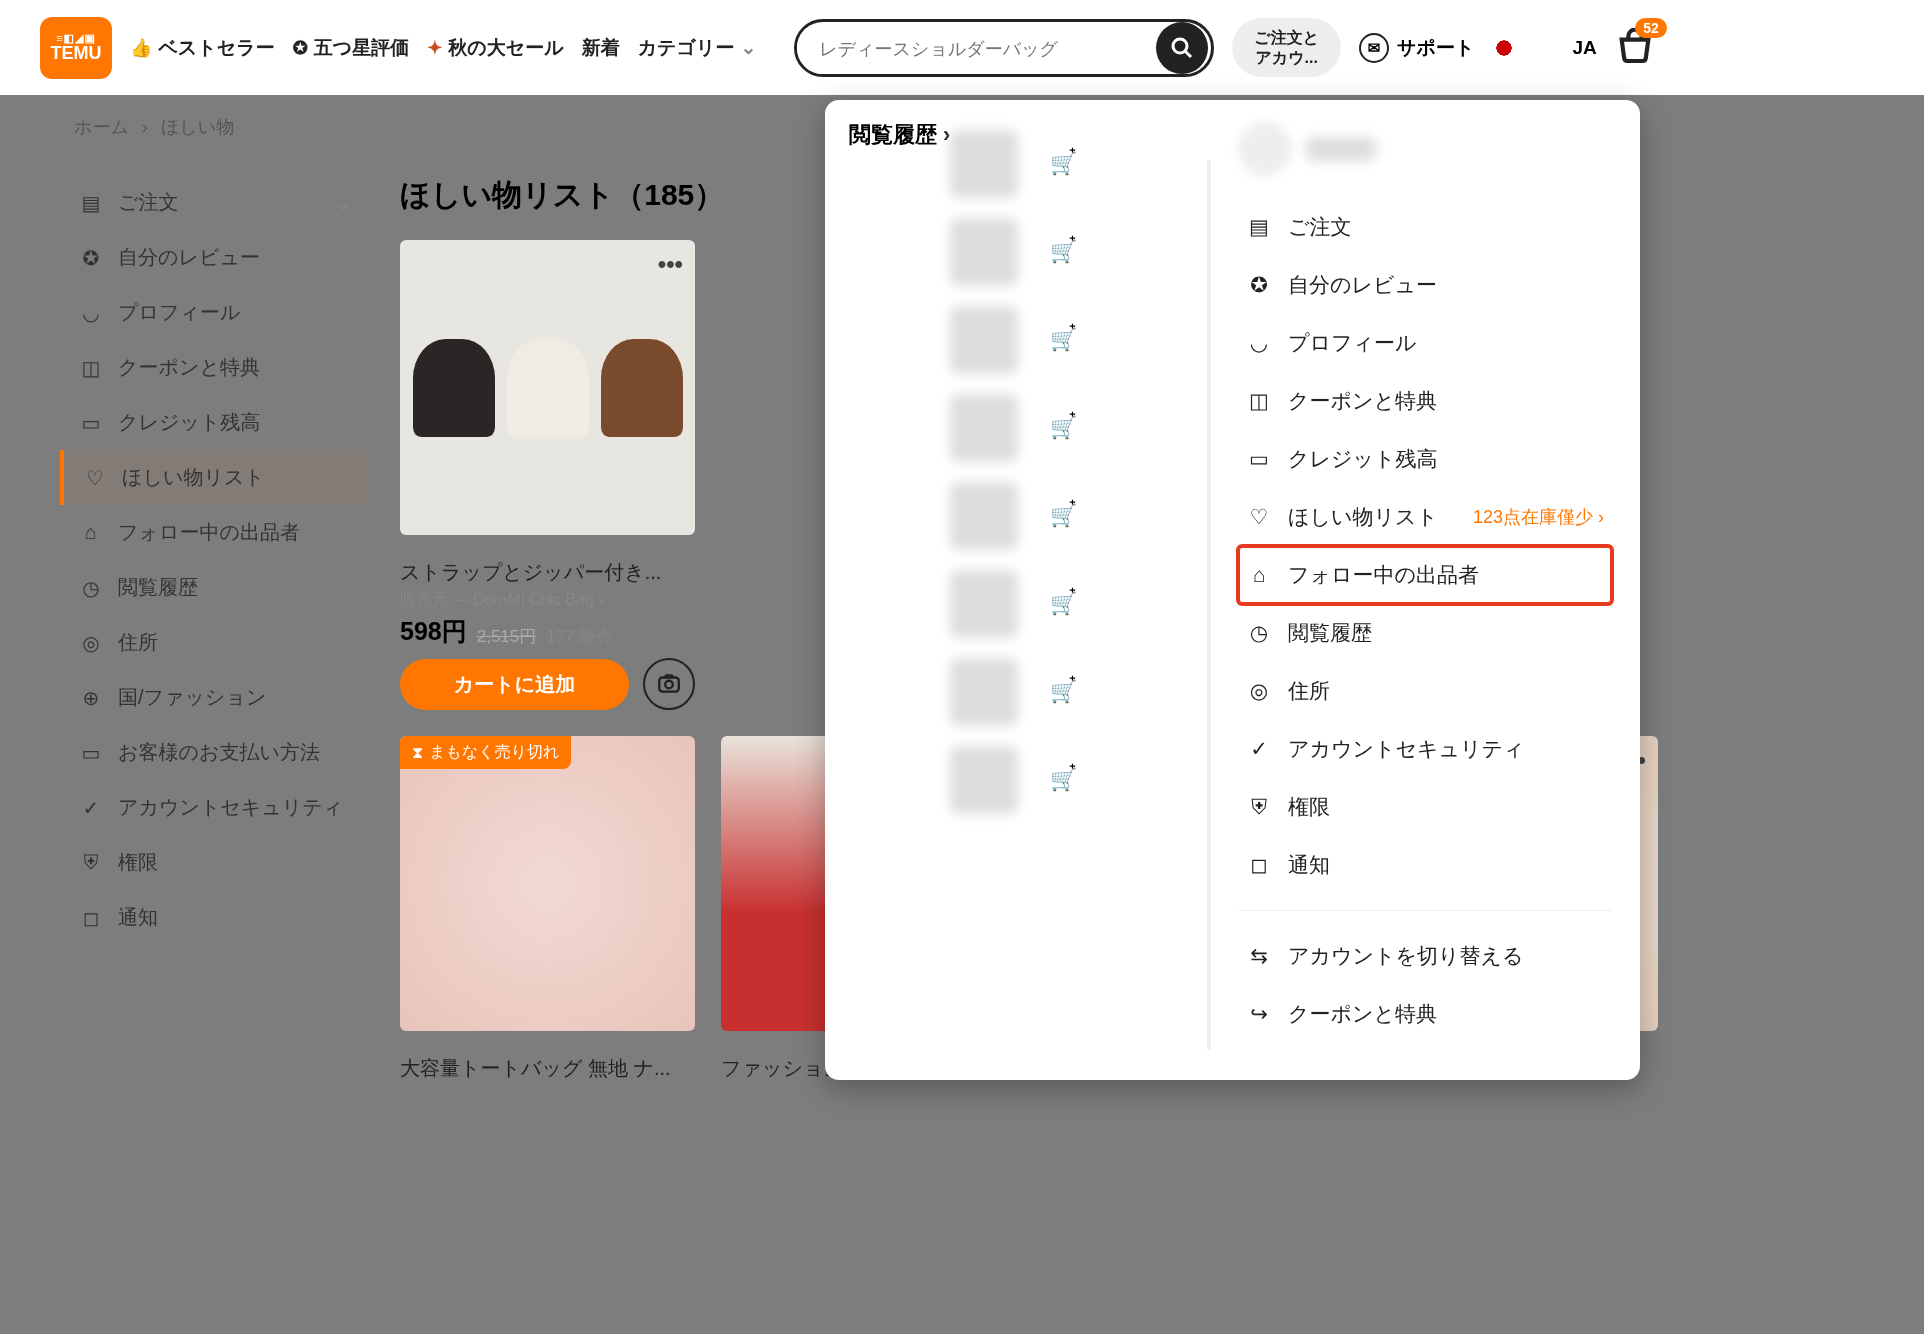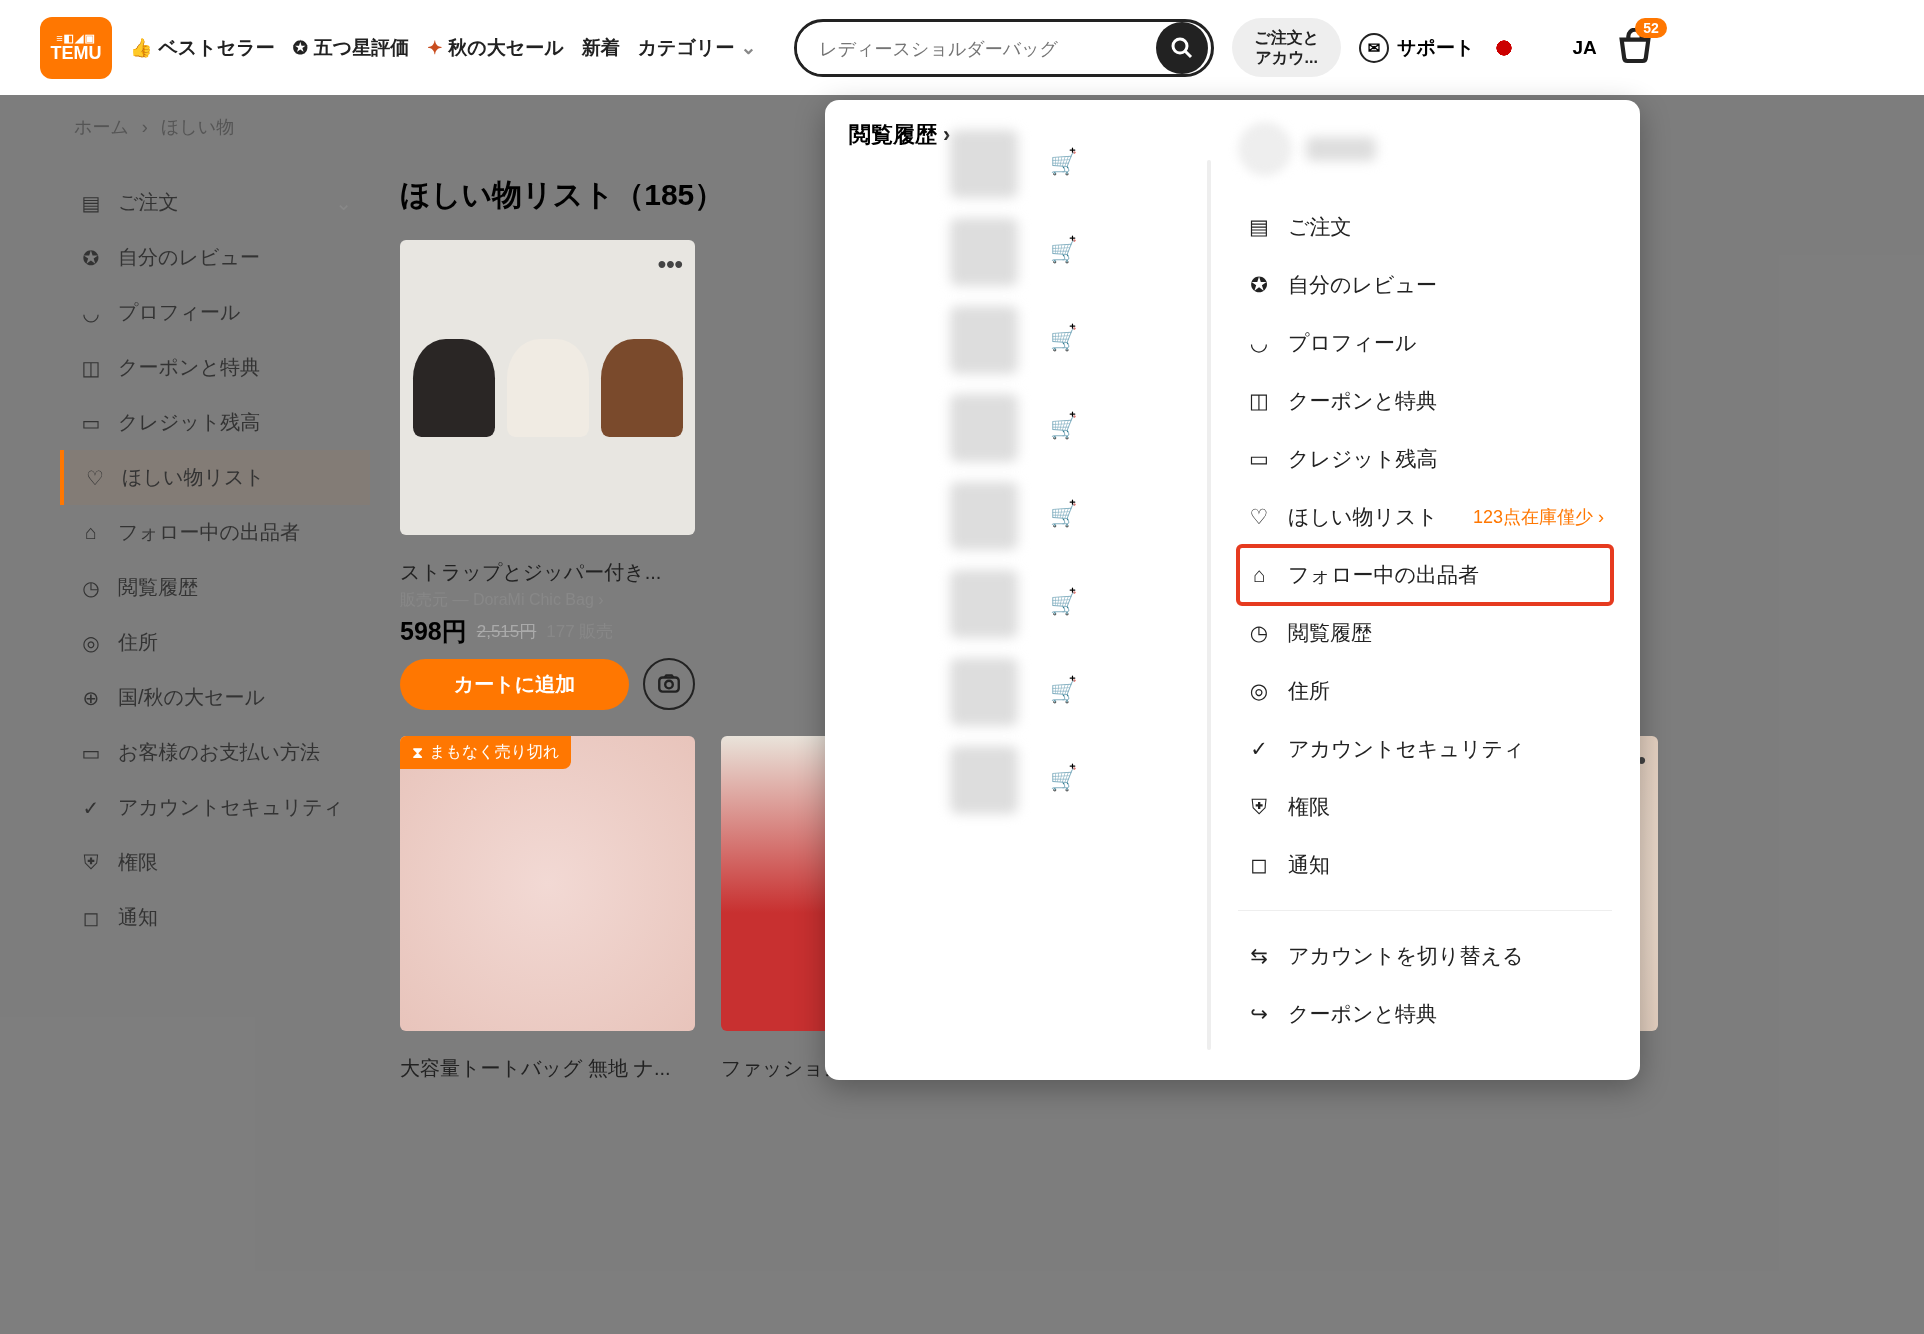--- a/index.html
+++ b/index.html
@@ -27,21 +27,21 @@
 .sidebar-item .sicon{ width:26px; text-align:center; font-size:20px;}
 .sidebar-item.expandable::after{ content:"⌄"; margin-left:auto; font-size:20px; color:#888;}
 .content{ flex:1; padding-top:60px;}
 .page-title{ font-size:30px; font-weight:700; margin-bottom:24px;}
 .grid{ display:flex; gap:26px; flex-wrap:wrap;}
 .card{ width:295px;}
 .card-img{ width:295px; height:295px; background:#e8e6e1; border-radius:6px; position:relative; display:flex; align-items:center; justify-content:center; overflow:hidden;}
 .dots{ position:absolute; top:10px; right:12px; font-size:24px; font-weight:700; color:#444;}
 .card-title{ font-size:20px; margin-top:24px; white-space:nowrap; overflow:hidden; text-overflow:ellipsis; color:#222;}
 .card-seller{ font-size:16px; color:#888; margin-top:4px;}
-.card-price-row{ display:flex; align-items:center; gap:10px; margin-top:4px;}
+.card-price-row{ display:flex; align-items:flex-end; gap:10px; margin-top:4px;}
 .card-price{ font-size:25px; font-weight:700;}
 .card-old{ font-size:17px; color:#aaa; text-decoration:line-through;}
 .card-sold{ font-size:17px; color:#888;}
 .add-cart-row{ display:flex; align-items:center; gap:14px; margin-top:10px;}
 .add-cart-btn{ background:#ff7701; color:#fff; border:none; border-radius:40px; padding:12px 30px; font-size:20px; font-weight:700; flex:1;}
 .lens-btn{ width:52px; height:52px; border:2px solid #222; border-radius:50%; display:flex; align-items:center; justify-content:center; font-size:22px;}
 .soon-badge{ position:absolute; top:0; left:0; background:#ff7701; color:#fff; font-size:16px; padding:6px 12px; border-bottom-right-radius:8px; display:flex; align-items:center; gap:6px;}
 .overlay{ position:absolute; top:95px; left:0; right:0; bottom:0; background:rgba(30,30,30,0.55);}
 .popover{ position:absolute; top:100px; left:825px; width:815px; height:980px; background:#fff; border-radius:14px; display:flex; box-shadow:0 8px 30px rgba(0,0,0,0.3);}
 .popover-left{ width:385px; padding:20px 12px 20px 24px; display:flex; position:relative;}
@@ -168,21 +168,21 @@
       <div class="sidebar-item">
         <span class="sicon">◷</span>
         <span>閲覧履歴</span>
       </div>
       <div class="sidebar-item">
         <span class="sicon">◎</span>
         <span>住所</span>
       </div>
       <div class="sidebar-item">
         <span class="sicon">⊕</span>
-        <span>国/秋の大セール</span>
+        <span>国/ファッション</span>
       </div>
       <div class="sidebar-item">
         <span class="sicon">▭</span>
         <span>お客様のお支払い方法</span>
       </div>
       <div class="sidebar-item">
         <span class="sicon">✓</span>
         <span>アカウントセキュリティ</span>
       </div>
       <div class="sidebar-item">

